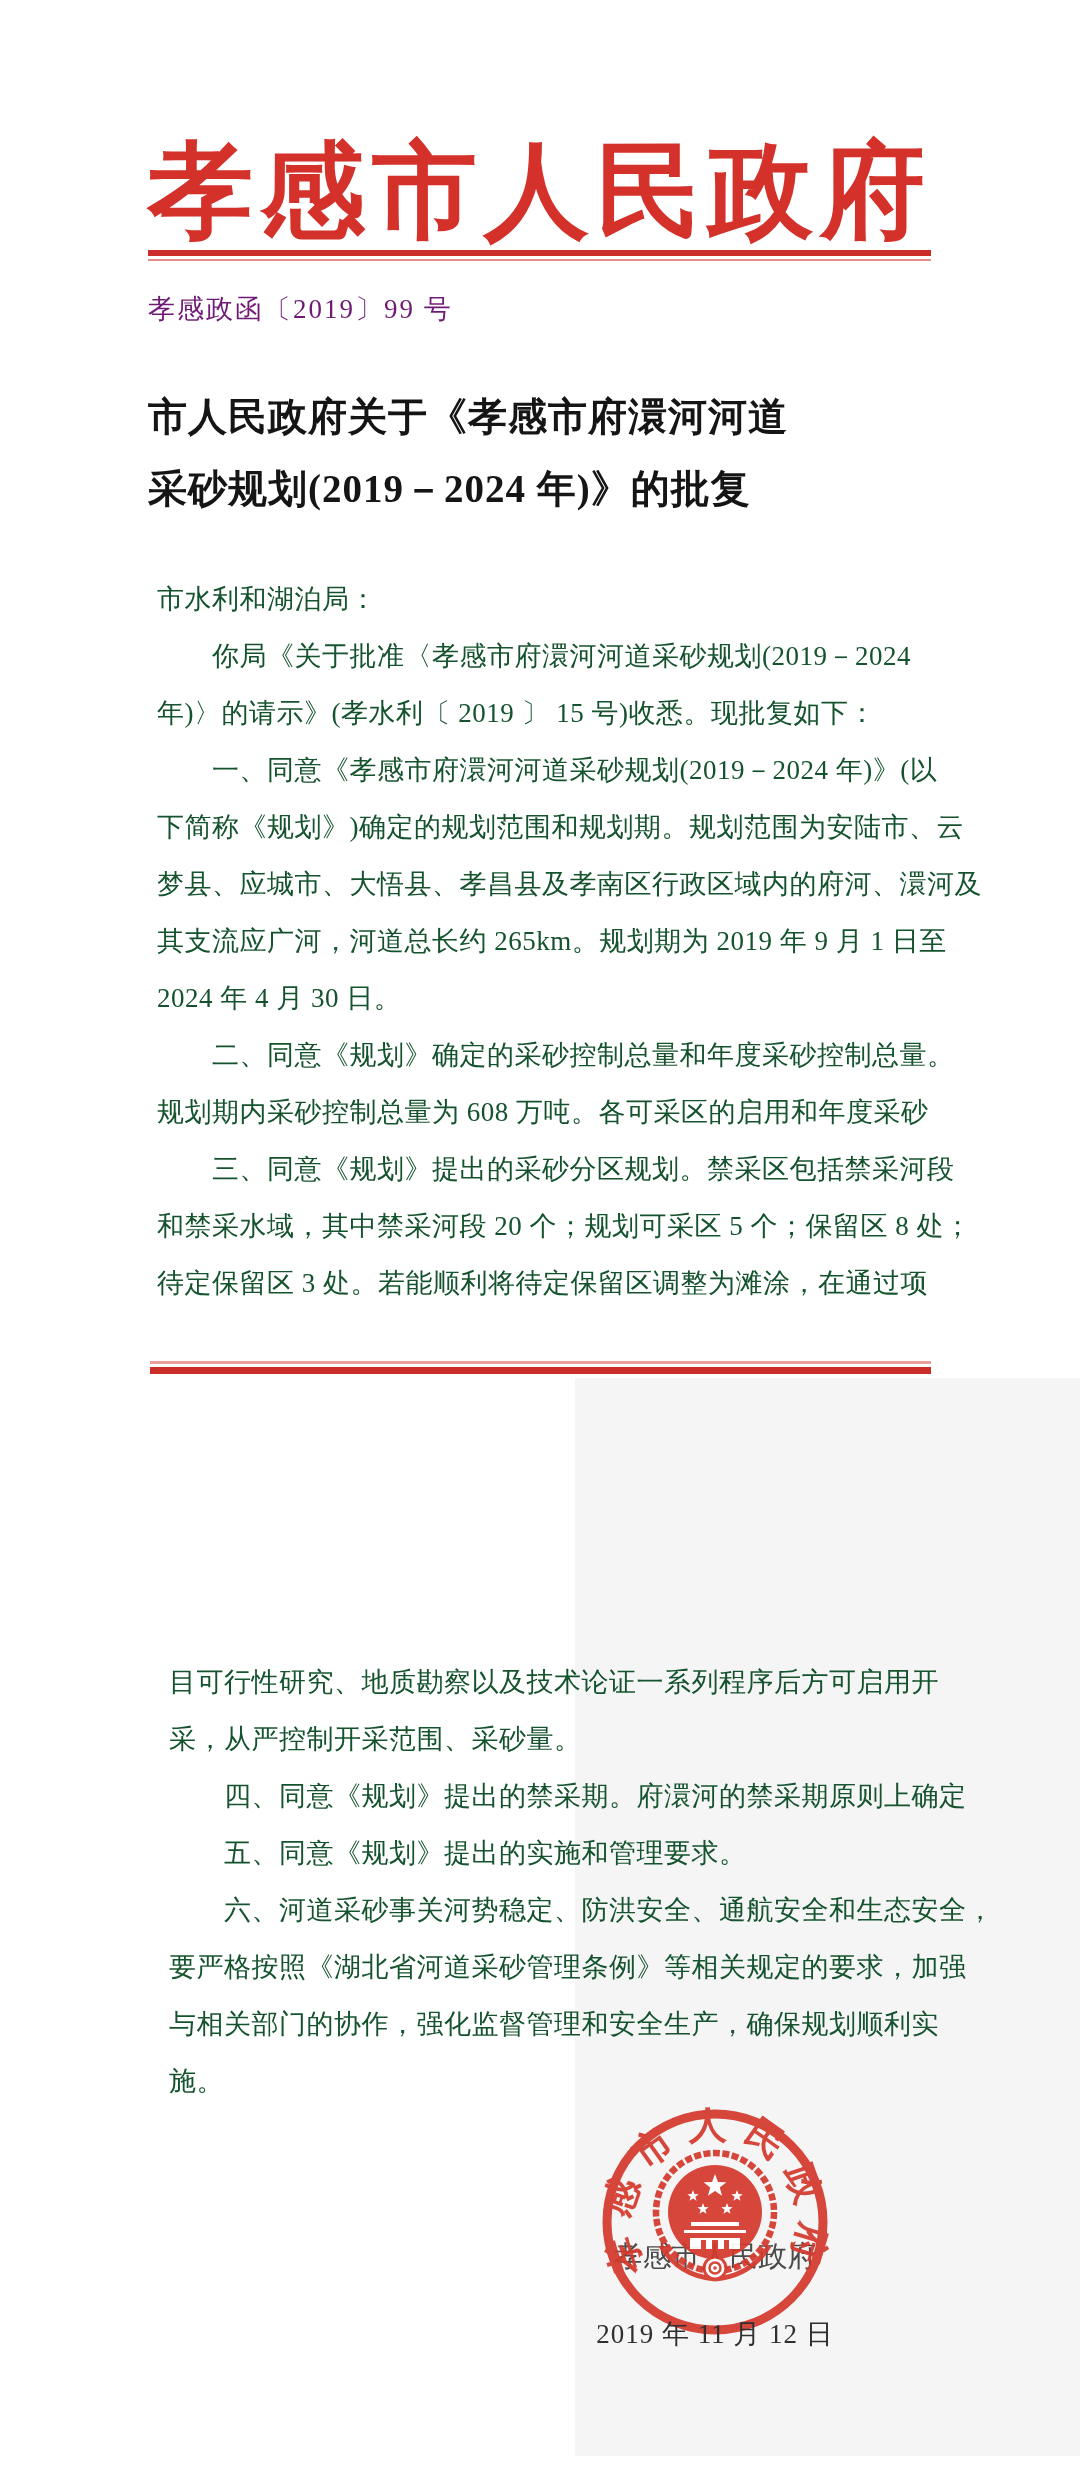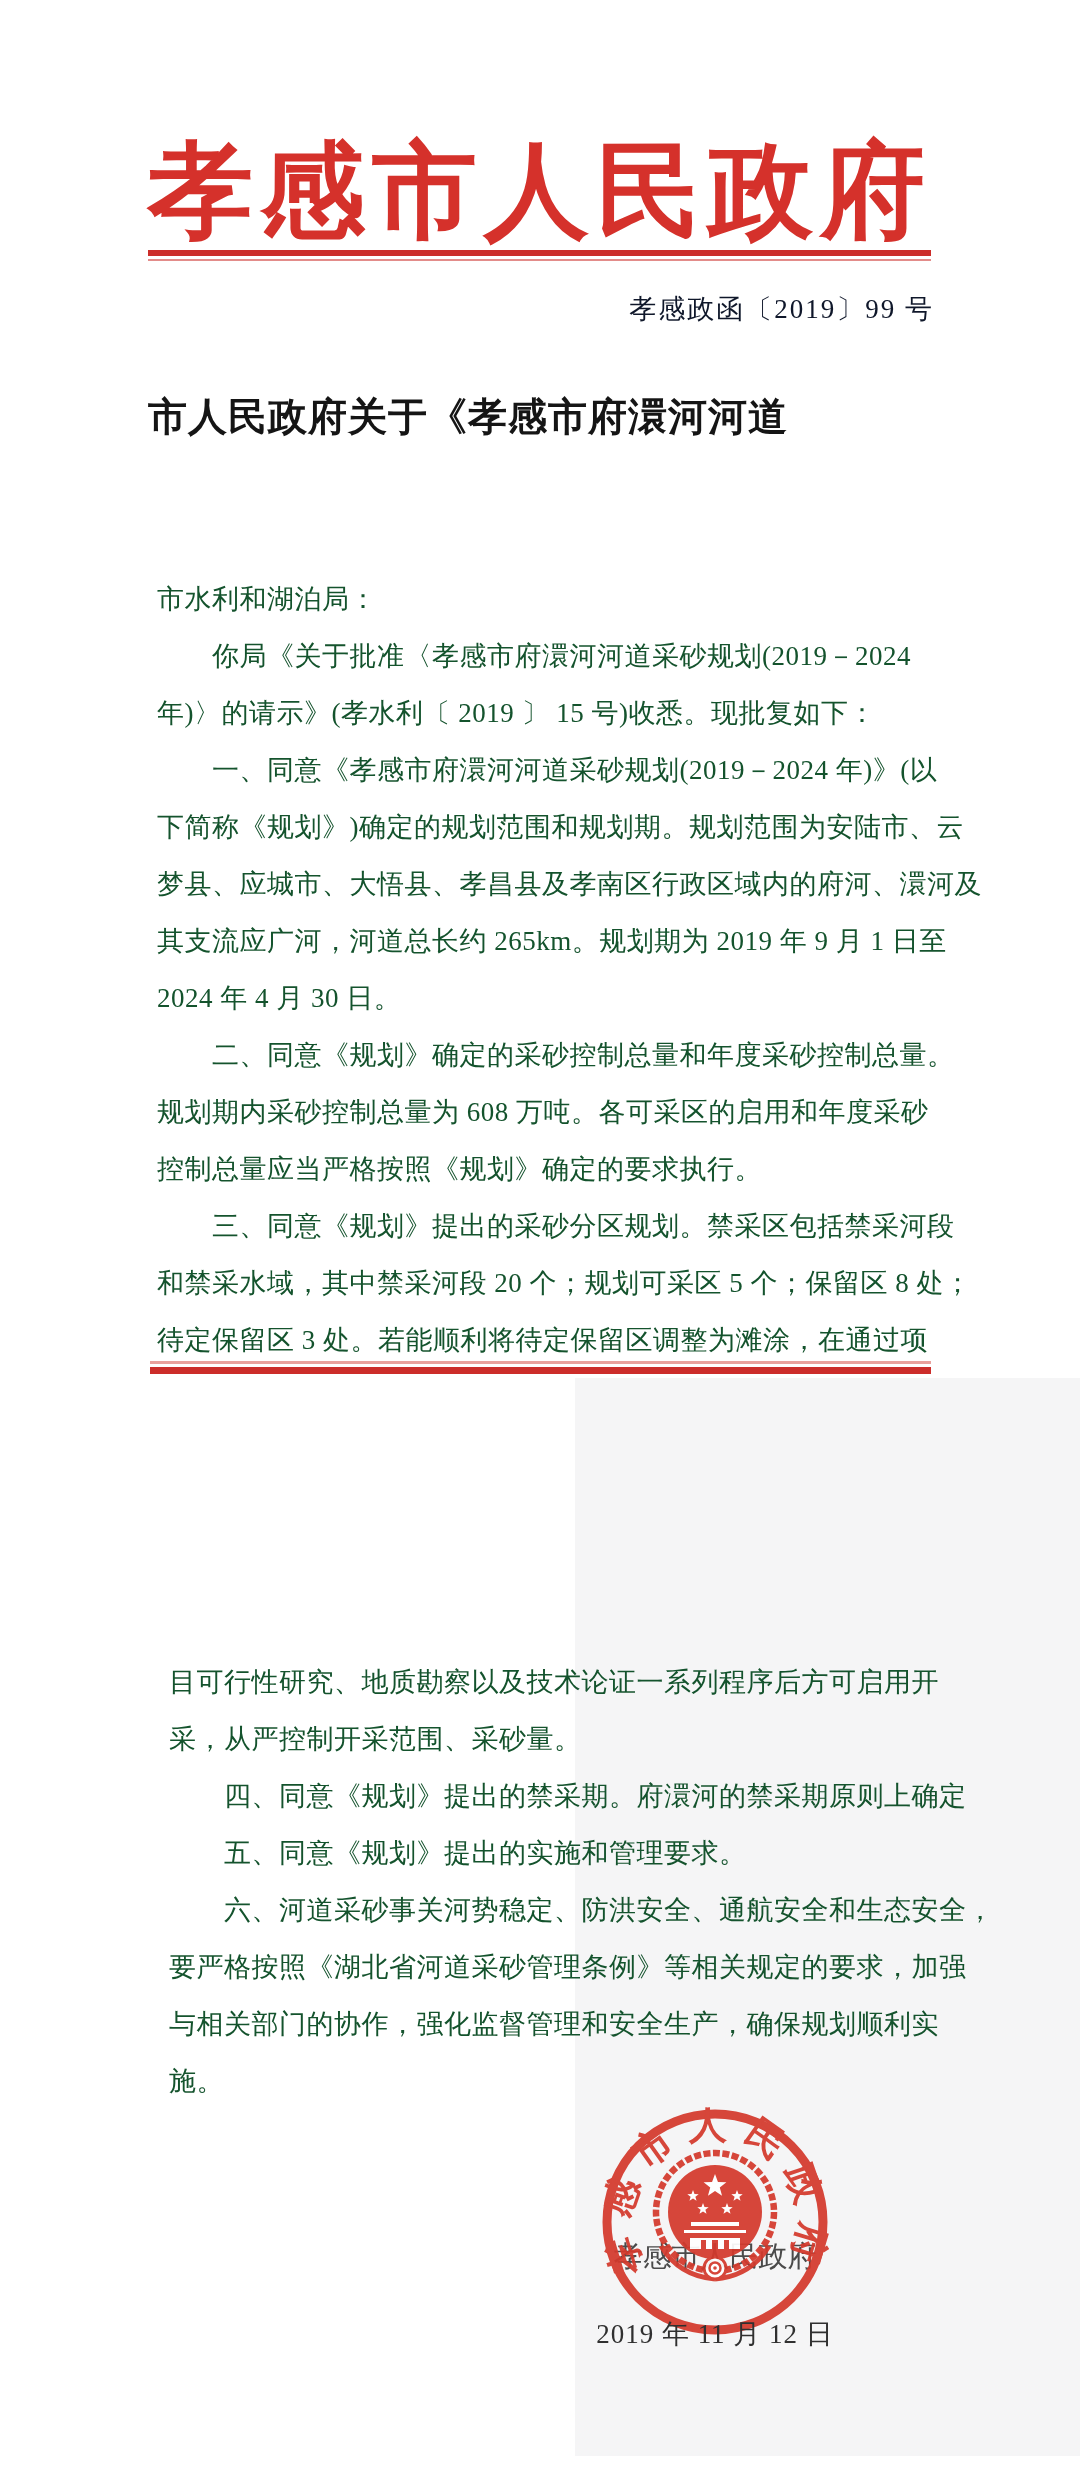--- a/index.html
+++ b/index.html
@@ -11,22 +11,22 @@
   
   .scan-tint{left:575px;top:1378px;width:505px;height:1094px;background:#f5f5f6;}
   
   .agency-header{
     left:148px;top:133px;width:790px;height:118px;line-height:118px;
     font-size:105px;font-weight:bold;letter-spacing:7px;color:#d5312b;white-space:nowrap;
   }
   .rule-thick{left:148px;top:250px;width:783px;height:6px;background:#cc2d2a;}
   .rule-thin{left:148px;top:259px;width:783px;height:2px;background:#cc2d2a;opacity:.55;}
   .doc-number{
-    left:148px;top:291px;width:786px;text-align:right;
-    font-size:27px;letter-spacing:2px;color:#0f172a;white-space:pre;
+    left:148px;top:291px;width:786px;text-align:left;
+    font-size:27px;letter-spacing:2px;color:#701a75;white-space:pre;
   }
   .doc-title{
     left:148px;width:790px;text-align:left;font-size:39px;font-weight:bold;
     color:#151515;letter-spacing:1px;white-space:pre;
   }
   .title-l1{top:390px;}
   .title-l2{top:462px;}
   .body-block{left:157px;width:790px;color:#14532d;}
   .body-p1{top:571px;}
   .body-p2{top:1654px;margin-left:12px;}
@@ -58,33 +58,33 @@
   <div class="abs scan-tint"></div>
 
   <div class="abs agency-header">孝感市人民政府</div>
 
   <div class="abs rule-thick"></div>
   <div class="abs rule-thin"></div>
 
   <div class="abs doc-number">孝感政函〔2019〕99 号</div>
 
   <div class="abs doc-title title-l1">市人民政府关于《孝感市府澴河河道</div>
+  <div class="abs doc-title title-l2">采砂规划(2019－2024 年)》的批复</div>
 
   <div class="abs body-block body-p1">
     <div class="bline">市水利和湖泊局：</div>
     <div class="bline">　　你局《关于批准〈孝感市府澴河河道采砂规划(2019－2024</div>
     <div class="bline">年)〉的请示》(孝水利〔 2019 〕 15 号)收悉。现批复如下：</div>
     <div class="bline">　　一、同意《孝感市府澴河河道采砂规划(2019－2024 年)》(以</div>
     <div class="bline">下简称《规划》)确定的规划范围和规划期。规划范围为安陆市、云</div>
     <div class="bline">梦县、应城市、大悟县、孝昌县及孝南区行政区域内的府河、澴河及</div>
     <div class="bline">其支流应广河，河道总长约 265km。规划期为 2019 年 9 月 1 日至</div>
     <div class="bline">2024 年 4 月 30 日。</div>
     <div class="bline">　　二、同意《规划》确定的采砂控制总量和年度采砂控制总量。</div>
     <div class="bline">规划期内采砂控制总量为 608 万吨。各可采区的启用和年度采砂</div>
-    <div class="bline">控制总量应当严格按照《规划》确定的要求执行。</div>
     <div class="bline">　　三、同意《规划》提出的采砂分区规划。禁采区包括禁采河段</div>
     <div class="bline">和禁采水域，其中禁采河段 20 个；规划可采区 5 个；保留区 8 处；</div>
     <div class="bline">待定保留区 3 处。若能顺利将待定保留区调整为滩涂，在通过项</div>
   </div>
 
   <div class="abs sep-thin"></div>
   <div class="abs sep-thick"></div>
 
   <div class="abs body-block body-p2">
     <div class="bline">目可行性研究、地质勘察以及技术论证一系列程序后方可启用开</div>

